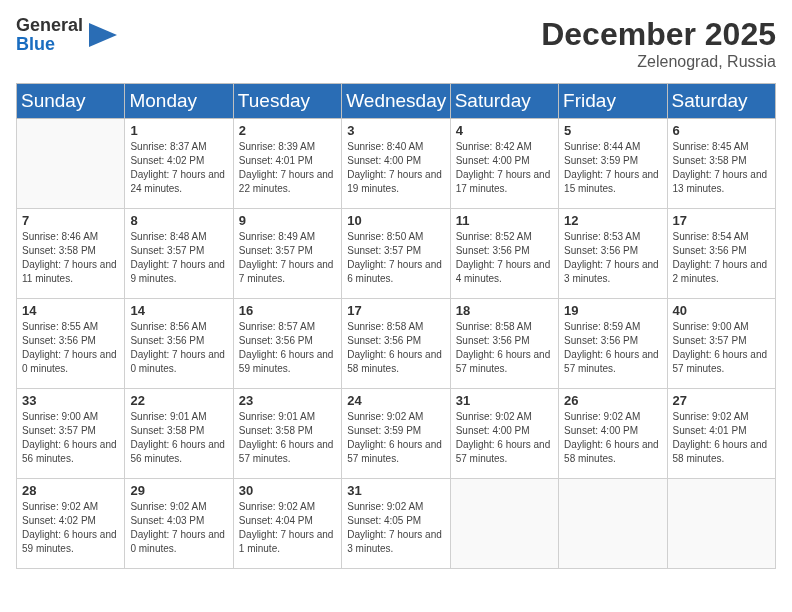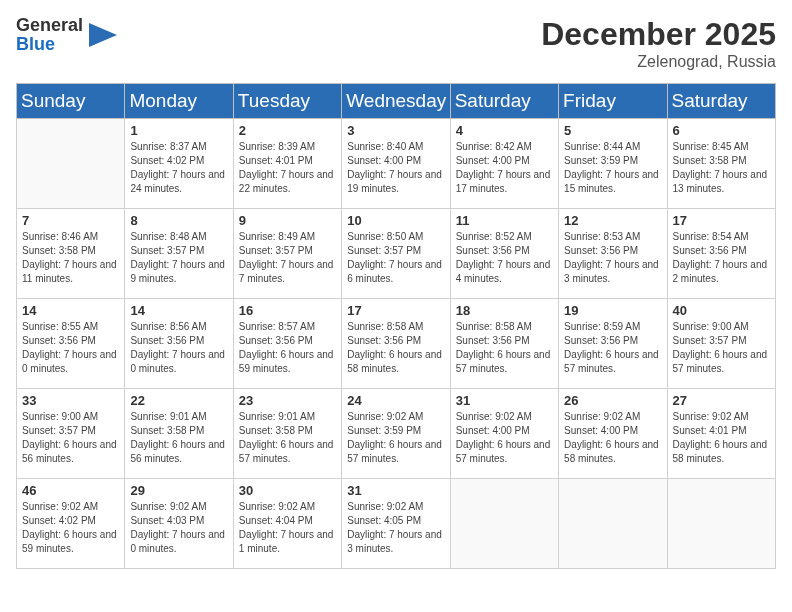--- a/index.html
+++ b/index.html
@@ -236,21 +236,21 @@
           <span class="day-number">26</span>
           <div class="day-info">Sunrise: 9:02 AM<br>Sunset: 4:00 PM<br>Daylight: 6 hours and 58 minutes.</div>
         </td>
         <td>
           <span class="day-number">27</span>
           <div class="day-info">Sunrise: 9:02 AM<br>Sunset: 4:01 PM<br>Daylight: 6 hours and 58 minutes.</div>
         </td>
       </tr>
       <tr>
         <td>
-          <span class="day-number">46</span>
+          <span class="day-number">28</span>
           <div class="day-info">Sunrise: 9:02 AM<br>Sunset: 4:02 PM<br>Daylight: 6 hours and 59 minutes.</div>
         </td>
         <td>
           <span class="day-number">29</span>
           <div class="day-info">Sunrise: 9:02 AM<br>Sunset: 4:03 PM<br>Daylight: 7 hours and 0 minutes.</div>
         </td>
         <td>
           <span class="day-number">30</span>
           <div class="day-info">Sunrise: 9:02 AM<br>Sunset: 4:04 PM<br>Daylight: 7 hours and 1 minute.</div>
         </td>

